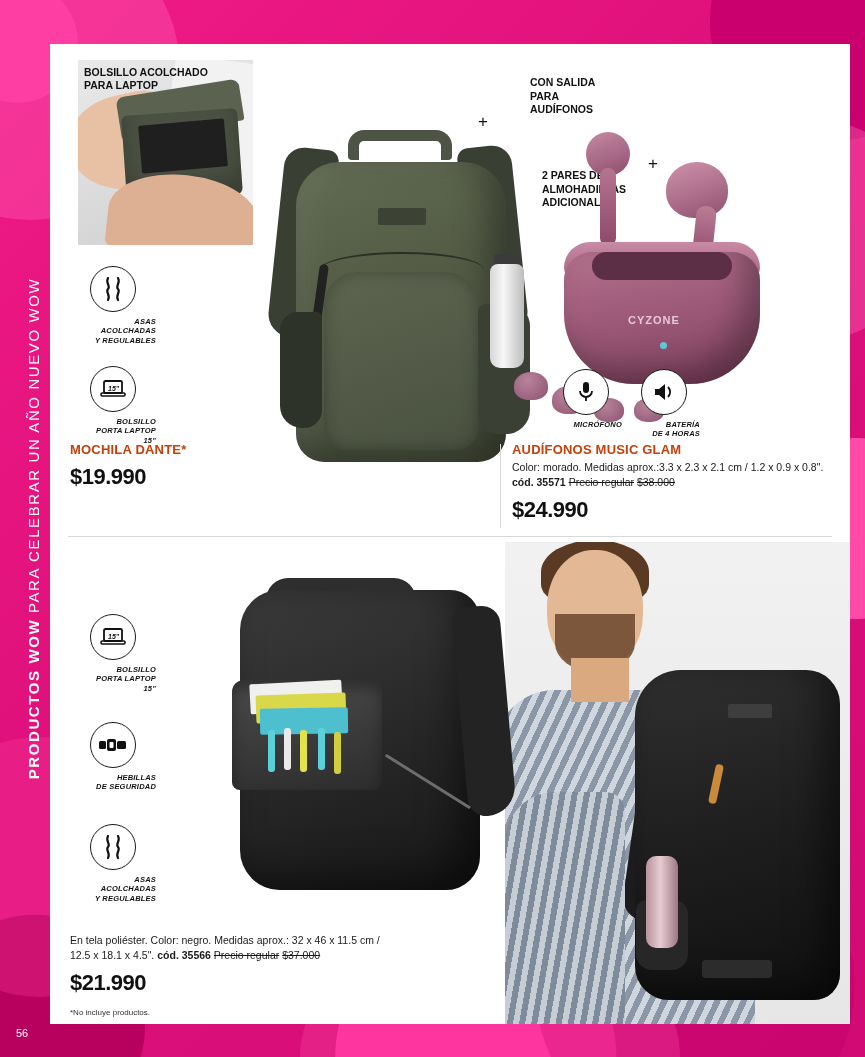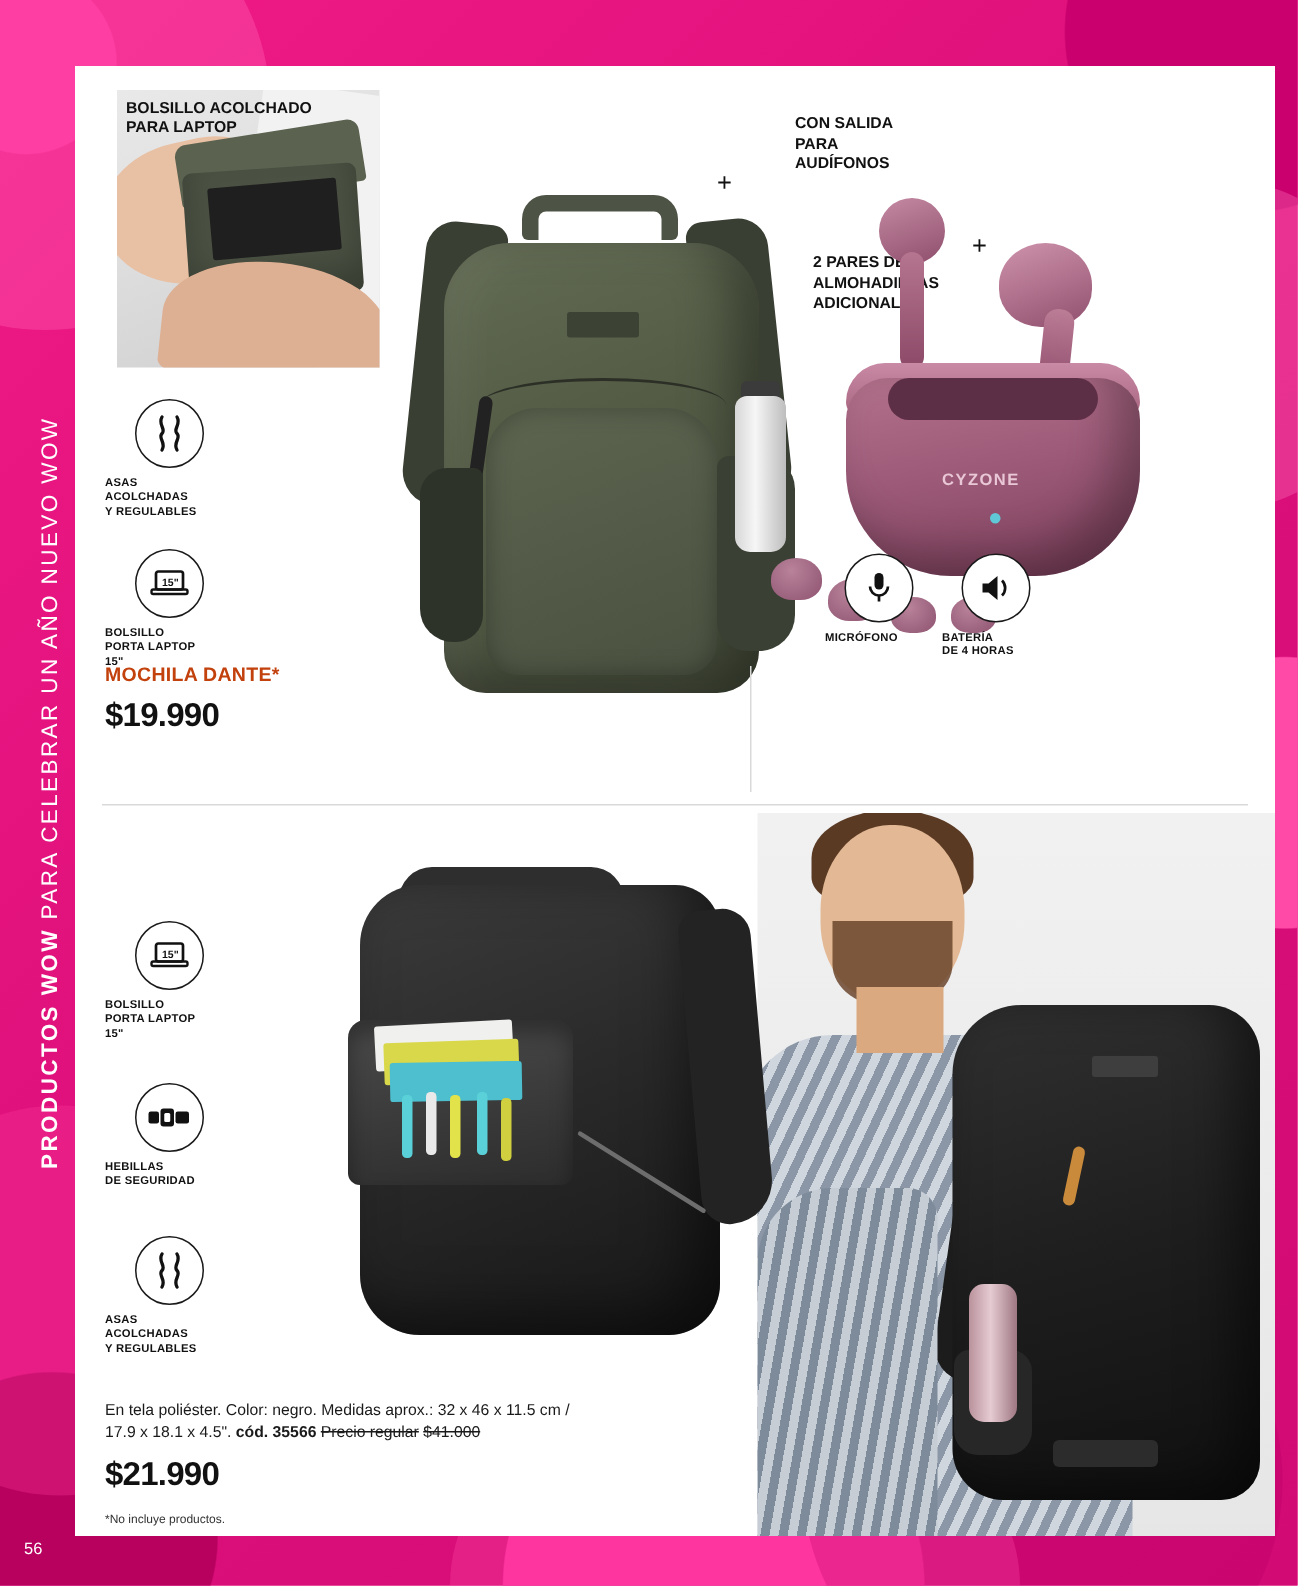--- a/index.html
+++ b/index.html
@@ -76,21 +76,21 @@
   }
 
   
   .badge {
     width: 46px; height: 46px;
     border-radius: 50%;
     border: 1.6px solid #1a1a1a;
     display: flex; align-items: center; justify-content: center;
     background: #fff;
   }
-  .badge-wrap { width: 86px; text-align: left; }
+  .badge-wrap { width: 86px; text-align: right; font-style: italic; }
   .badge-wrap .badge { margin: 0 auto; }
   .badge-cap {
     margin-top: 5px;
     font-size: 7.5px;
     font-weight: bold;
     line-height: 1.25;
     color: #111;
     letter-spacing: .2px;
   }
 
@@ -491,20 +491,31 @@
         <div class="badge-cap" style="white-space:pre-line;">BATERÍA
 DE 4 HORAS</div>
       </div>
     </div>
 
     <div style="position:absolute;left:20px;top:398px;width:400px;">
       <div class="ptitle">MOCHILA DANTE*</div>
       <div class="price">$19.990</div>
     </div>
 
+    <div style="position:absolute;left:462px;top:398px;width:330px;">
+      <div class="ptitle">AUDÍFONOS MUSIC GLAM</div>
+      <div class="pdesc">
+        <span>Color: morado. Medidas aprox.:3.3 x 2.3 x 2.1 cm / 1.2 x 0.9 x 0.8".</span>
+        <span class="code">cód.</span>
+        <span class="code">35571</span>
+        <span class="strike">Precio regular</span>
+        <span class="strike">$38.000</span>
+      </div>
+      <div class="price">$24.990</div>
+    </div>
 
     <div style="position:absolute;left:450px;top:400px;width:1px;height:84px;background:#d9d9d9;"></div>
   </div>
 
   <div class="divider" style="top:492px;"></div>
 
   <div style="position:absolute;left:0;top:498px;width:800px;height:482px;">
 
     <div class="photo">
       <div class="torso"></div>
@@ -571,23 +582,23 @@
             <path d="M17 2c3 5-3 8 0 11s-3 6 0 11" stroke="#111" stroke-width="2.2" fill="none" stroke-linecap="round"></path>
           </svg>
       </div>
       <div class="badge-cap" style="white-space:pre-line;">ASAS
 ACOLCHADAS
 Y REGULABLES</div>
     </div>
 
     <div style="position:absolute;left:20px;top:388px;width:330px;">
       <div class="pdesc">
-        <span>En tela poliéster. Color: negro. Medidas aprox.: 32 x 46 x 11.5 cm / 17.9 x 18.1 x 4.5".</span>
+        <span>En tela poliéster. Color: negro. Medidas aprox.: 32 x 46 x 11.5 cm / 12.5 x 18.1 x 4.5".</span>
         <span class="code">cód.</span>
         <span class="code">35566</span>
         <span class="strike">Precio regular</span>
-        <span class="strike">$41.000</span>
+        <span class="strike">$37.000</span>
       </div>
       <div class="price">$21.990</div>
       <div class="footnote" style="margin-top:12px;">*No incluye productos.</div>
     </div>
   </div>
 </div>
 
 </body></html>

